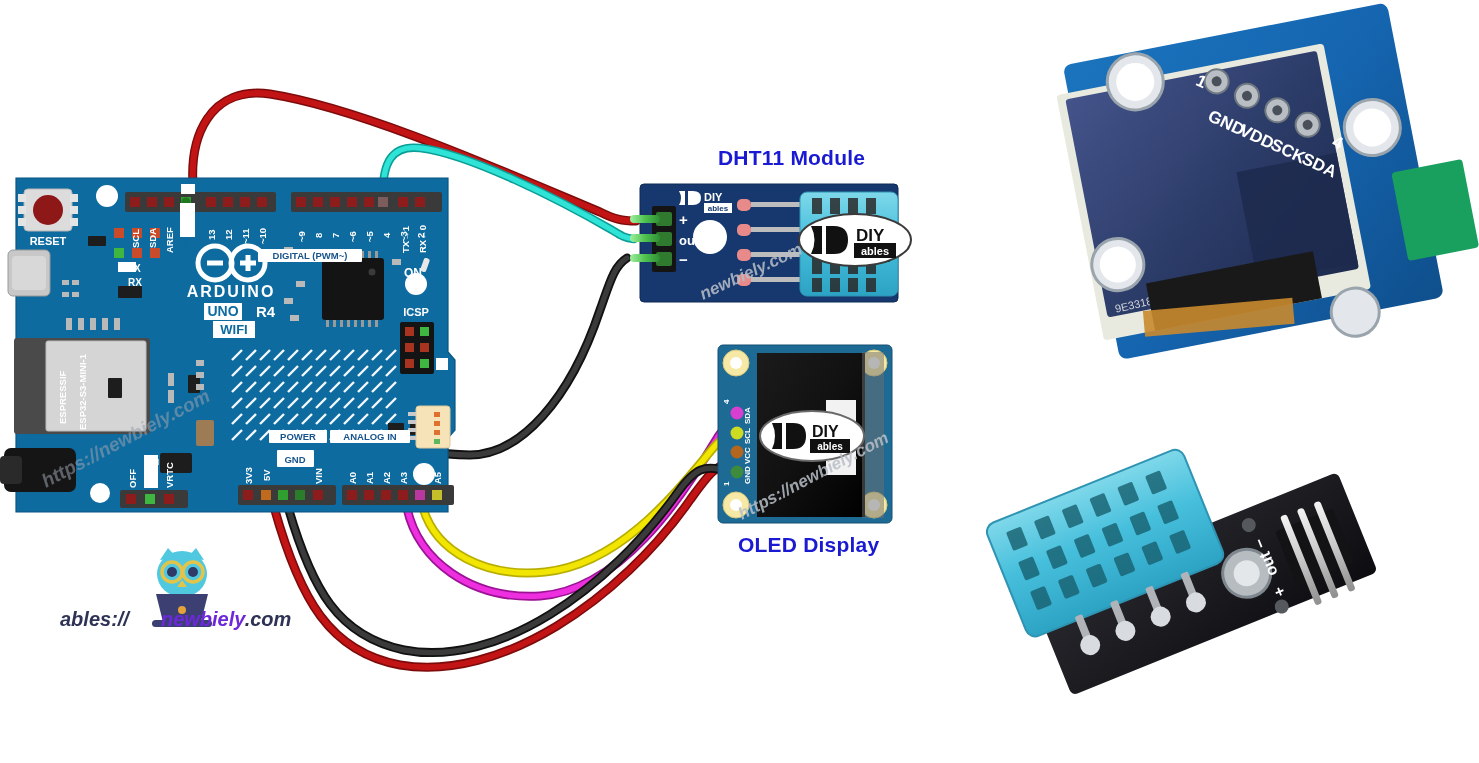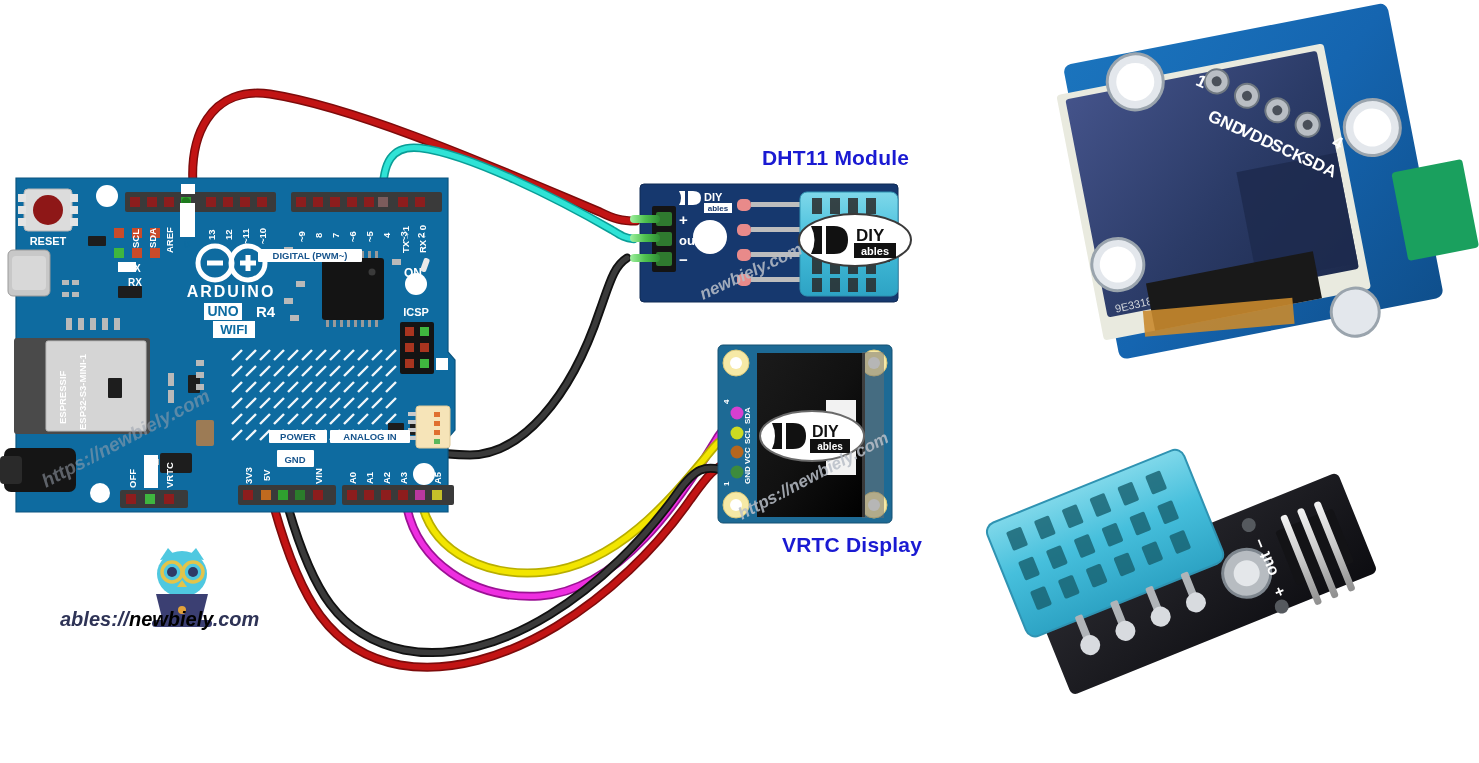--- a/index.html
+++ b/index.html
@@ -1,27 +1,27 @@
 <!DOCTYPE html>
 <html><head>
 <meta charset="utf-8">
 <style>
   html,body{margin:0;padding:0;background:#ffffff;}
   body{width:1479px;height:763px;position:relative;overflow:hidden;
        font-family:"Liberation Sans","DejaVu Sans",sans-serif;}
   .stage{position:absolute;inset:0;width:1479px;height:763px;}
   svg.layer{position:absolute;left:0;top:0;width:1479px;height:763px;}
   .lbl{position:absolute;color:#1a1ad2;font-weight:bold;font-size:21px;
-       letter-spacing:.2px;white-space:nowrap;margin-left:44px;}
+       letter-spacing:.2px;white-space:nowrap;}
   #dht-label{left:718px;top:146px;}
   #oled-label{left:738px;top:533px;}
   .brand{position:absolute;left:60px;top:608px;font-size:20px;font-style:italic;
          font-weight:bold;white-space:nowrap;}
   .brand .p1{color:#2e3356;}
-  .brand .p2{color:#000000;}
+  .brand .p2{color:#6d28d9;margin-left:32px;}
   .brand .p3{color:#2e3356;font-style:italic;}
   .wm{fill:#9aa2ae;opacity:.55;font-size:19px;font-style:italic;font-weight:bold;
       font-family:"Liberation Sans",sans-serif;}
   .wm2{fill:#b9bfc8;opacity:.85;font-size:17px;font-style:italic;font-weight:bold;
       font-family:"Liberation Sans",sans-serif;}
   .pinlbl{fill:#ffffff;font-size:9.5px;font-family:"Liberation Sans",sans-serif;
           font-weight:bold;}
   .pinlbl7{fill:#ffffff;font-size:8px;font-family:"Liberation Sans",sans-serif;font-weight:bold;}
   .boxlbl{fill:#17548c;font-size:9.5px;font-weight:bold;font-family:"Liberation Sans",sans-serif;}
   .whitetxt{fill:#ffffff;font-weight:bold;font-family:"Liberation Sans",sans-serif;}
@@ -641,19 +641,19 @@
     <circle cx="22" cy="20" r="5" fill="#2f3a66"></circle>
     <circle cx="43" cy="20" r="5" fill="#2f3a66"></circle>
     <path d="M32,28 l-5,7 l10,0 z" fill="#e3c44a"></path>
     <path d="M6,42 l52,0 l-7,28 l-38,0 z" fill="#3b3f72"></path>
     <rect x="2" y="68" width="60" height="7" rx="3.5" fill="#3b3f72"></rect>
     <circle cx="32" cy="58" r="4" fill="#e3a23a"></circle>
   </g>
 </svg>
 
 <div class="lbl" id="dht-label">DHT11 Module</div>
-<div class="lbl" id="oled-label">VRTC Display</div>
+<div class="lbl" id="oled-label">OLED Display</div>
 
 <div class="brand">
   <span class="p1">ables://</span><span class="p2">newbiely</span><span class="p3">.com</span>
 </div>
 
 </div>
 
 </body></html>

